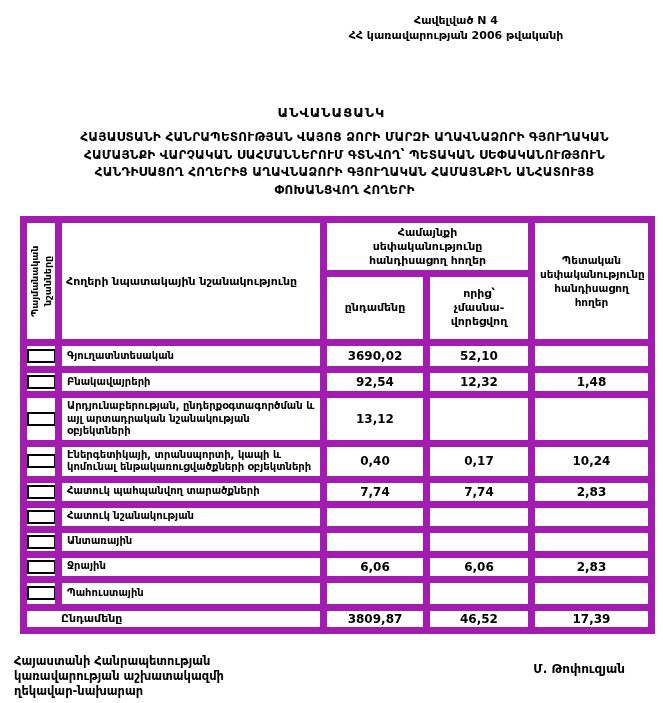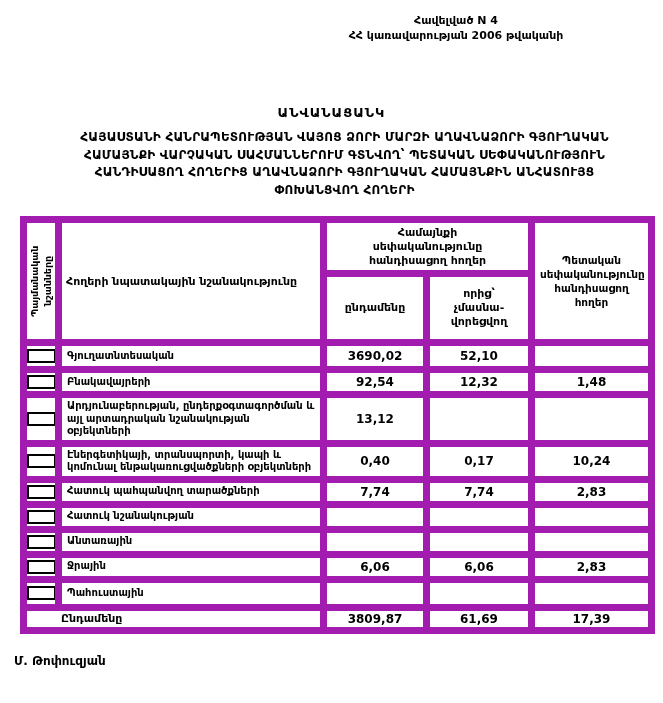--- a/index.html
+++ b/index.html
@@ -223,23 +223,28 @@
             <div class="legend-box"></div>
           </td>
         <td class="name">Պահուստային</td>
         <td class="num"></td>
         <td class="num"></td>
         <td class="num"></td>
       </tr>
       <tr class="total-row">
         <td class="total-label" colspan="2">Ընդամենը</td>
         <td class="num">3809,87</td>
-        <td class="num">61,69</td>
+        <td class="num">46,52</td>
         <td class="num">17,39</td>
       </tr>
     </tbody>
   </table>
 
   <div class="footer">
+    <div class="footer-left">
+      <div>Հայաստանի Հանրապետության</div>
+      <div>կառավարության աշխատակազմի</div>
+      <div>ղեկավար-նախարար</div>
+    </div>
     <div class="footer-sign">Մ. Թոփուզյան</div>
   </div>
 
 </div>
 
 </body></html>

